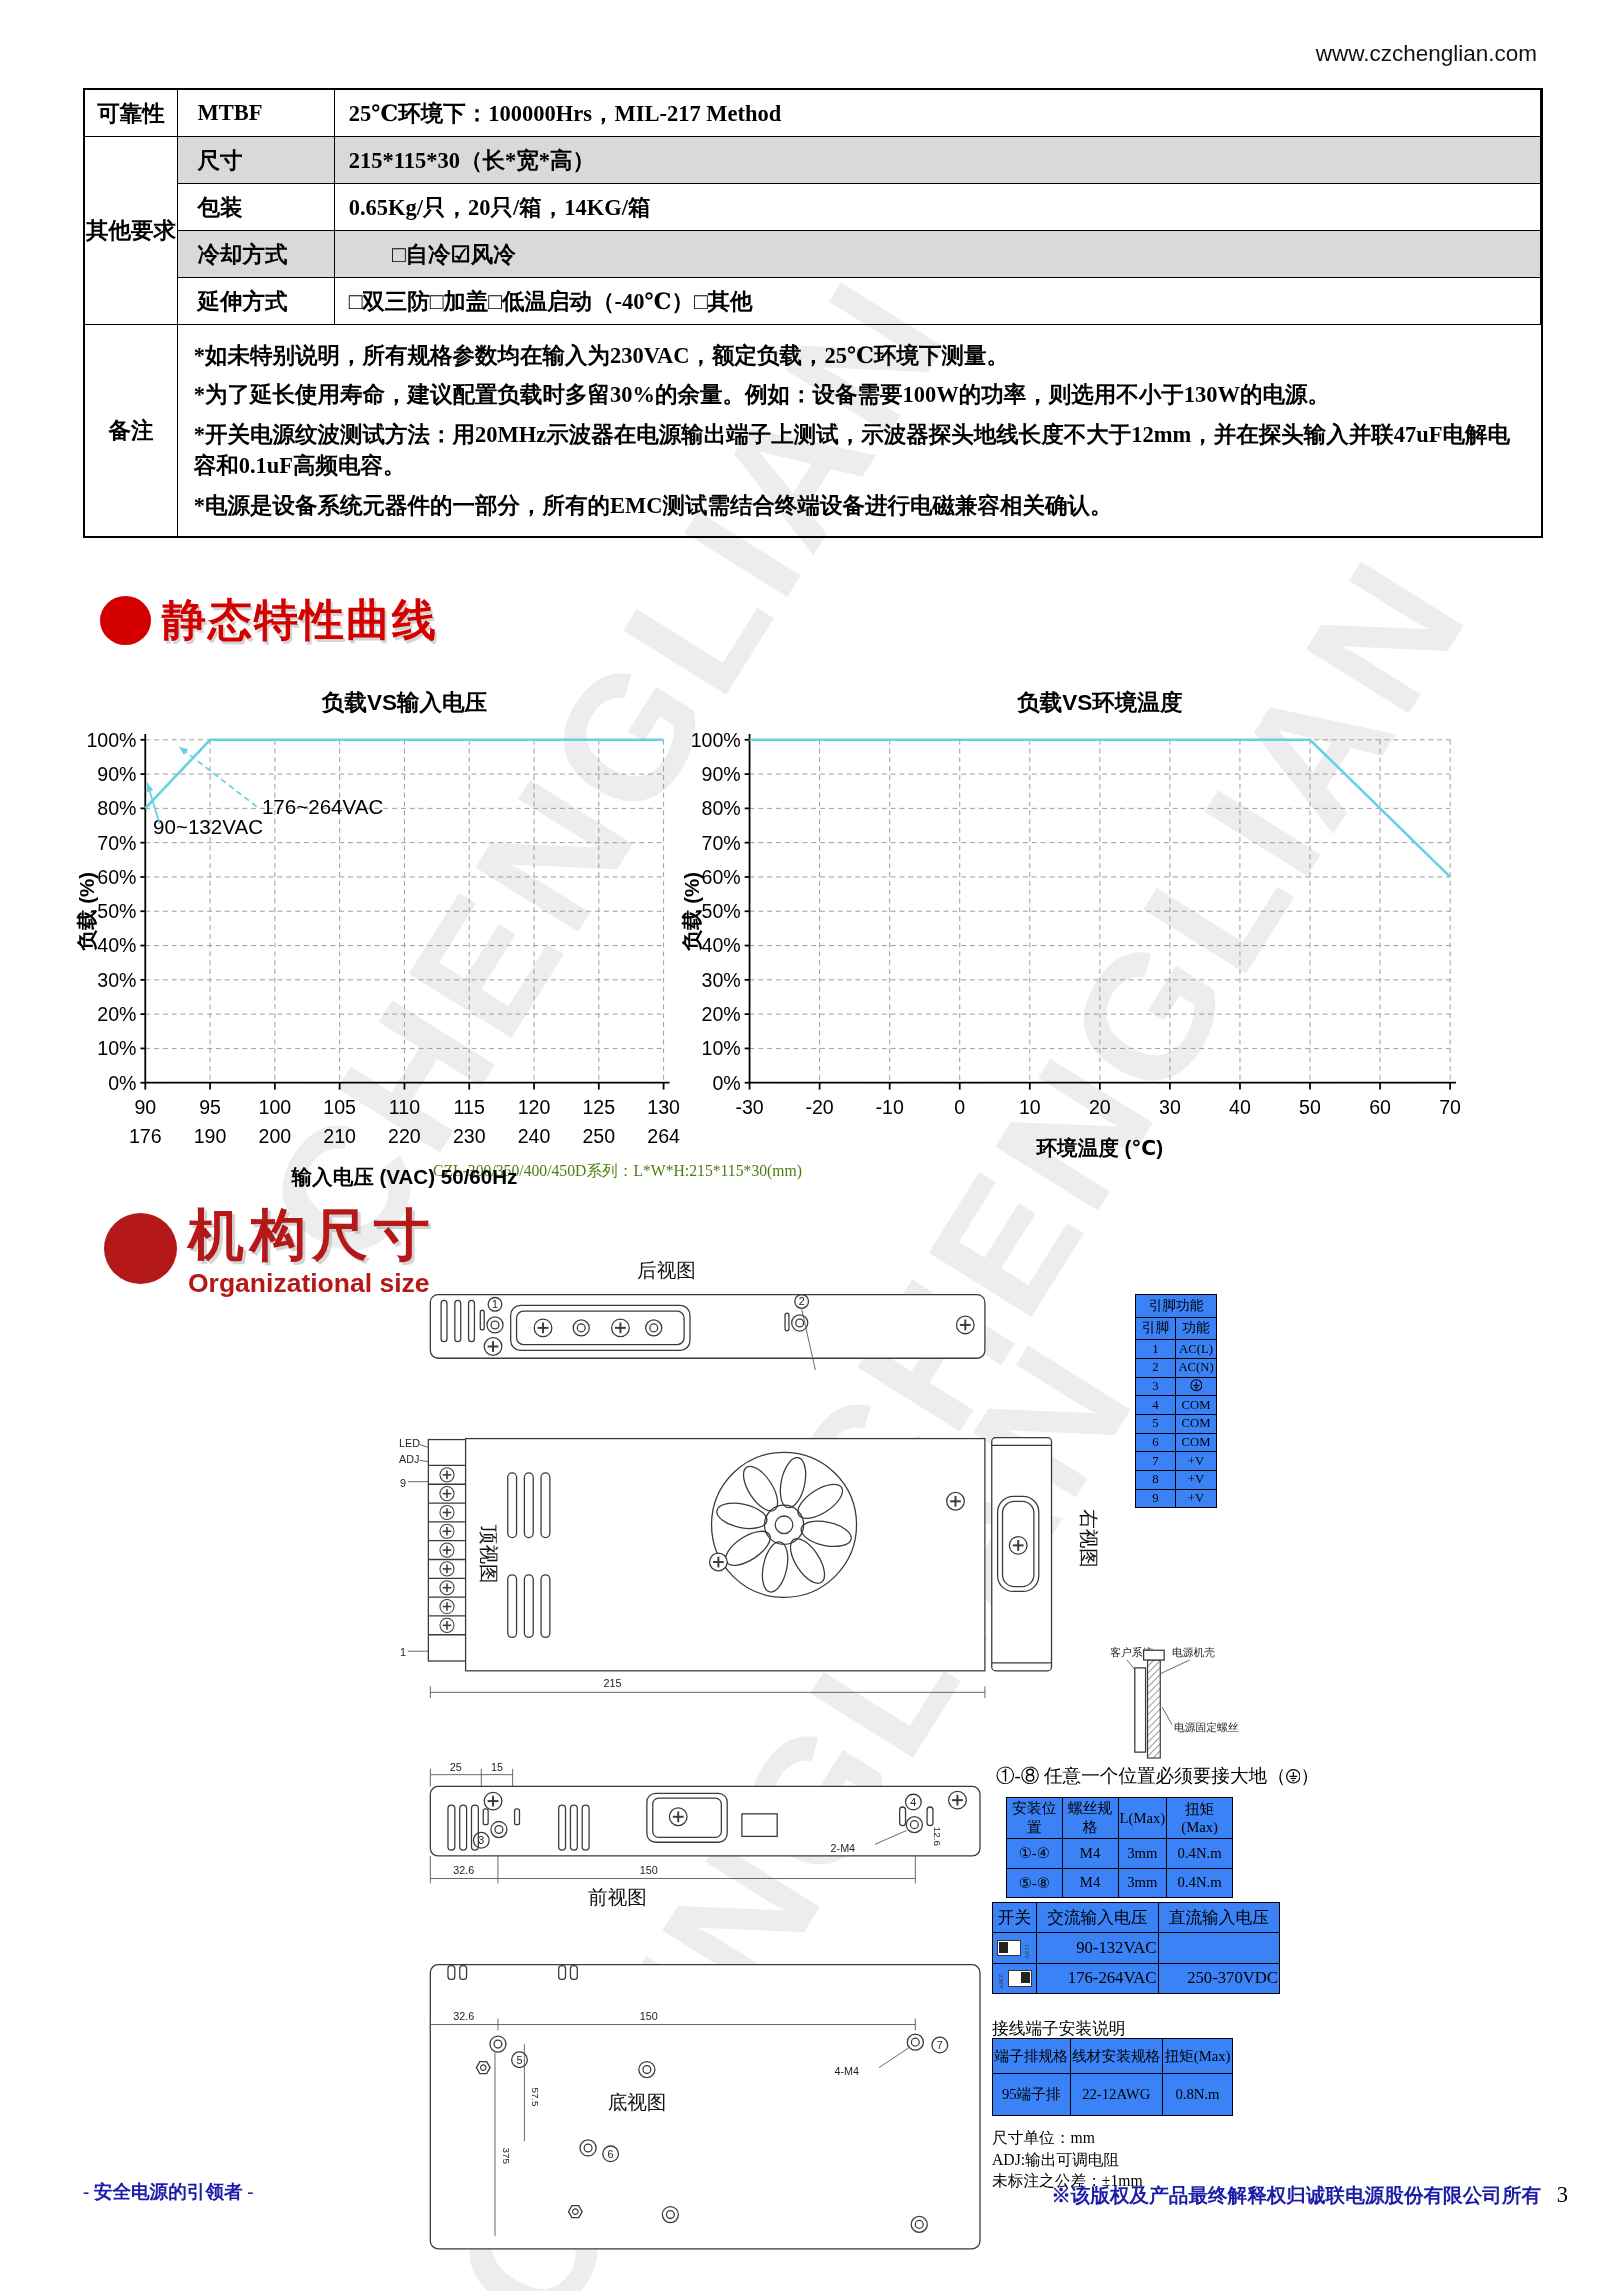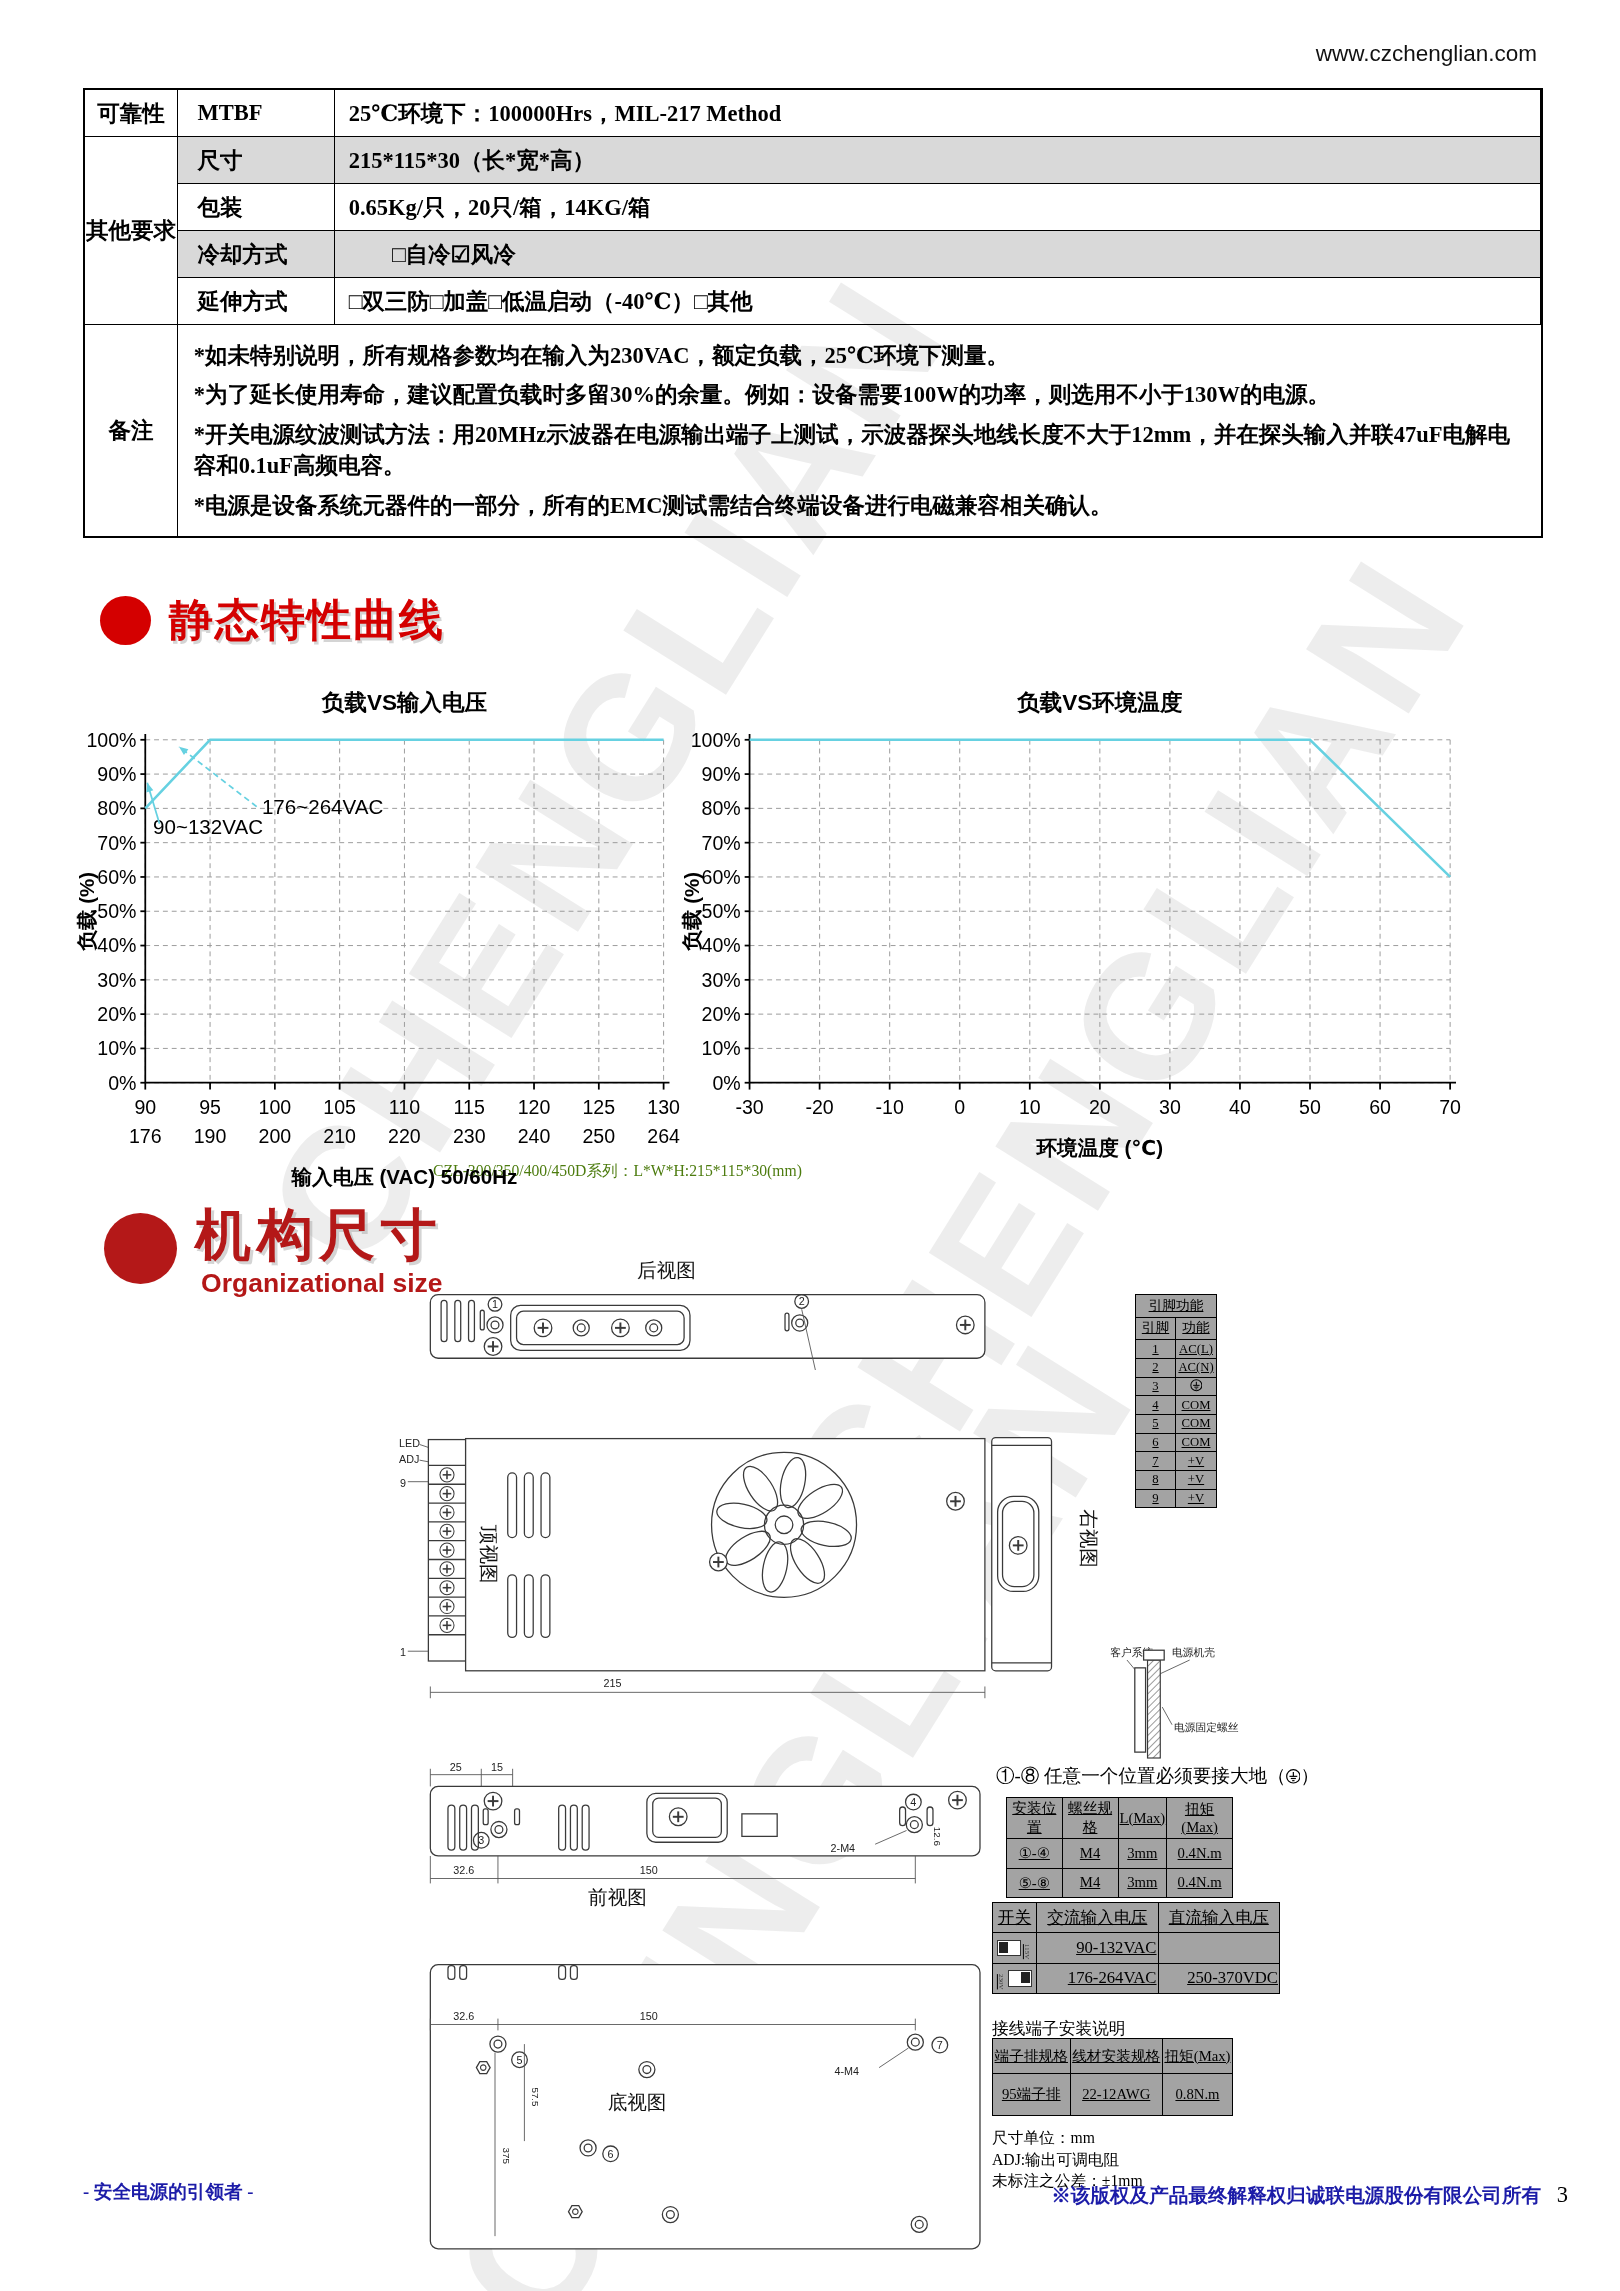--- a/index.html
+++ b/index.html
@@ -17,21 +17,21 @@
   .sc.name{padding-left:19.6px;}
   .sc.val{padding-left:13.7px;}
   .sc.val.indent{padding-left:57px;}
   .sc.shaded{background:#d9d9d9;}
   .cat-other{grid-row:2/6;grid-column:1;}
   .cat-notes{grid-row:6;grid-column:1;border-bottom:none;}
   .notes-box{grid-row:6;grid-column:2/4;border-bottom:none;border-right:none;
       display:block;padding:5.9px 15.7px;}
   .notes-box p{margin:8.8px 0;line-height:31px;font-size:22.5px;}
   
-  .sect{position:absolute;display:flex;align-items:center;gap:18px;text-align:right;}
+  .sect{position:absolute;display:flex;align-items:center;gap:11px;}
   .dot{border-radius:50%;background:var(--accent-red);flex:0 0 auto;}
   .sect .txt{font-weight:700;color:var(--accent-red);
       font-family:"Liberation Sans","DejaVu Sans",sans-serif;
       text-shadow:2px 2.9px 0 rgba(160,160,160,.45);letter-spacing:2px;}
   .mech .txt{color:var(--header-red);text-shadow:2.9px 2.9px 0 rgba(170,170,170,.5);}
   .mech-sub{font-weight:700;color:var(--header-red);font-size:26.5px;margin-top:-5.9px;}
   .series-note{position:absolute;left:433px;top:1161px;font-size:15.7px;
       font-family:"Liberation Serif",serif;color:#4d7c0f;}
   
   svg text{font-family:"Liberation Sans","DejaVu Sans",sans-serif;}
@@ -44,21 +44,21 @@
   .alab{font-size:21px;font-weight:700;fill:#000;}
   .ann{font-size:21px;fill:#000;}
   
   .dr{stroke:#3a3a3a;stroke-width:1.3;fill:none;}
   .drf{stroke:#3a3a3a;stroke-width:1.3;fill:#fff;}
   .dlab{font-size:20px;fill:#111;font-family:"Liberation Serif",serif;}
   .dt{font-size:11px;fill:#222;}
   .dnum{font-size:11px;fill:#222;text-anchor:middle;}
   .thin{stroke:#555;stroke-width:.9;fill:none;}
   
-  table{border-collapse:collapse;background:#a3a3a3;text-decoration:underline;}
+  table{border-collapse:collapse;background:#3b82f6;}
   td,th{border:1px solid #000;text-align:center;
       font-family:"Liberation Serif","DejaVu Serif",serif;font-weight:400;}
   .pin-table{position:absolute;left:1135px;top:1294px;width:82px;}
   .pin-table th{font-size:13.7px;height:19.6px;}
   .pin-table td{font-size:12.7px;height:15.7px;}
   .mount-table{position:absolute;left:1006px;top:1797px;width:227px;}
   .mount-table th{font-size:14.7px;height:26.5px;}
   .mount-table td{font-size:14.7px;height:26.5px;}
   .switch-table{position:absolute;left:992px;top:1902px;width:288px;}
   .switch-table th{font-size:16.7px;height:27.4px;}

